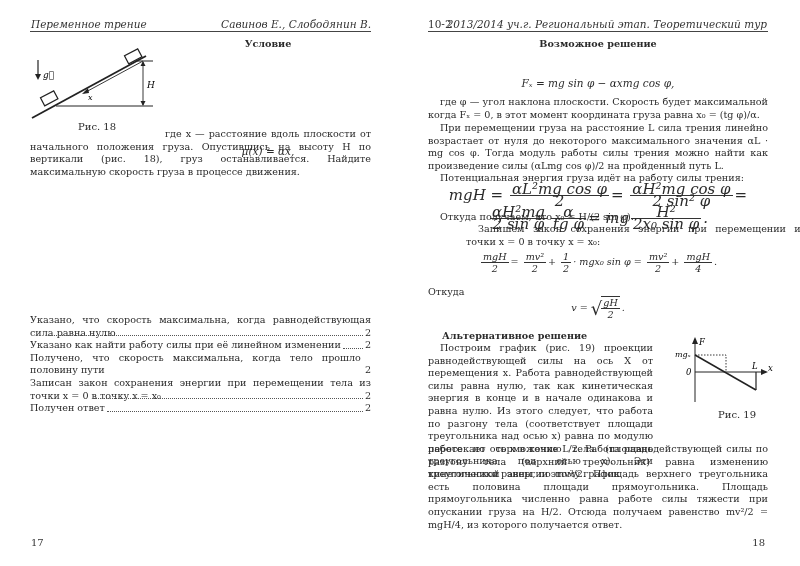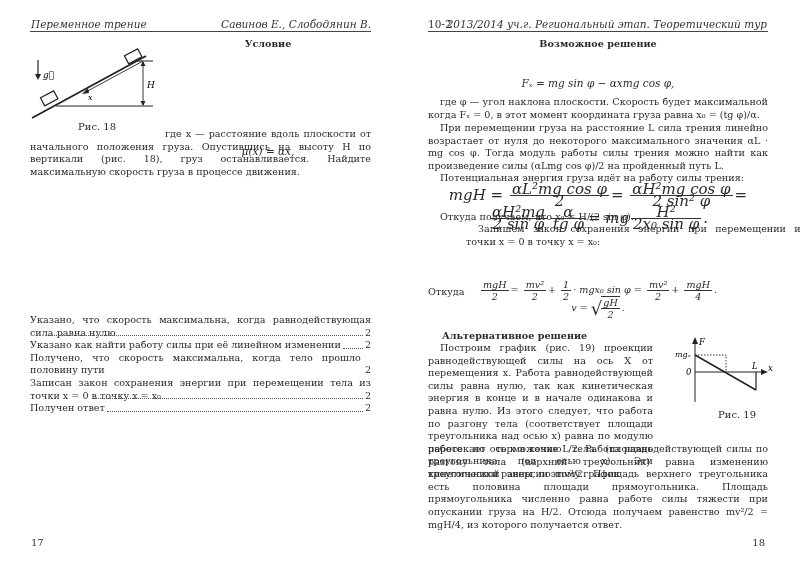--- a/index.html
+++ b/index.html
@@ -107,21 +107,21 @@
     <span>mgH =</span>
     <span class="frac"><span class="n">αL²mg cos φ</span><span class="d">2</span></span>=
     <span class="frac"><span class="n">αH²mg cos φ</span><span class="d">2 sin² φ</span></span>=
     <span class="frac"><span class="n">αH²mg</span><span class="d">2 sin φ</span></span><span class="frac"><span class="n">α</span><span class="d">tg φ</span></span>=
     <span>mg</span><span class="frac"><span class="n">H²</span><span class="d">2x₀ sin φ</span></span>.
   </div>
 
   <div class="txt ind" style="left:28px; top:211px; width:340px;">Откуда получаем, что x₀ = H/(2 sin φ).</div>
   <div class="txt ind" style="left:28px; top:223px; width:340px;margin-left:38px;">Запишем закон сохранения энергии при перемещении из точки x = 0 в точку x = x₀:</div>
 
-  <div class="txt center math" style="left:28px; top:251px; width:340px; font-size:9.6px; line-height:11px;margin-top:28px;">
+  <div class="txt center math" style="left:28px; top:251px; width:340px; font-size:9.6px; line-height:11px;">
     <span class="frac"><span class="n">mgH</span><span class="d">2</span></span>=
     <span class="frac"><span class="n">mv²</span><span class="d">2</span></span>+
     <span class="frac"><span class="n">1</span><span class="d">2</span></span><span>· mgx₀ sin φ =</span>
     <span class="frac"><span class="n">mv²</span><span class="d">2</span></span>+
     <span class="frac"><span class="n">mgH</span><span class="d">4</span></span>.
   </div>
 
   <div class="txt" style="left:28px; top:286px; width:340px;">Откуда</div>
   <div class="txt center math" style="left:28px; top:296px; width:340px; font-size:9.6px; line-height:11px;">
     <span>v =</span>

